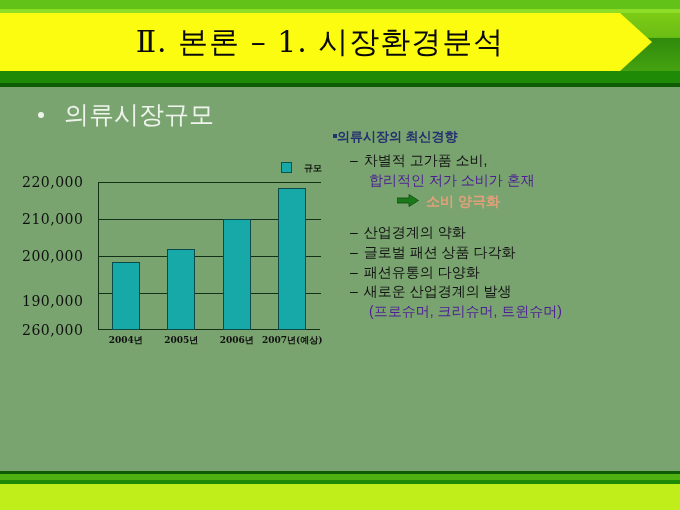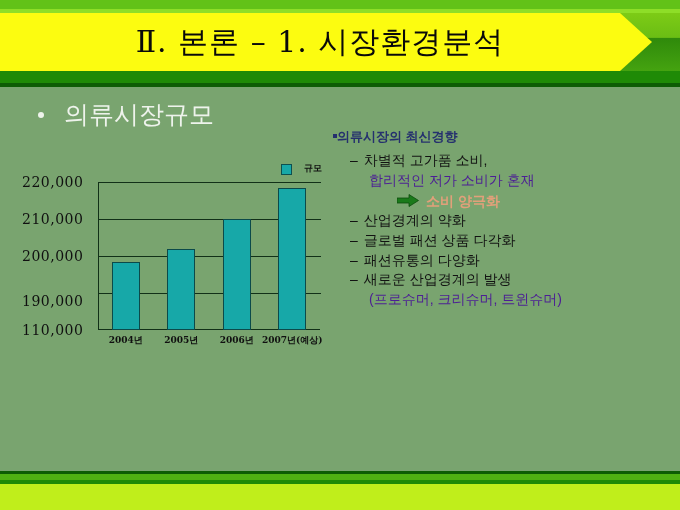--- a/index.html
+++ b/index.html
@@ -113,21 +113,21 @@
 
   
   #chart {
     position: absolute;
     left: 36px; top: 162px;
     width: 292px; height: 198px;
   }
   .legend {
     position: absolute;
     right: 6px; top: 0px;
-    display: flex; align-items: flex-end; gap: 12px;
+    display: flex; align-items: flex-start; gap: 12px;
     font-size: 9px;
     font-weight: bold;
     color: #101010;
     font-family: Liberation Serif, serif;
   }
   .legend-swatch {
     width: 9px; height: 9px;
     background: #17a8a8;
     border: 1px solid #0d5050;
     display: inline-block;
@@ -219,21 +219,21 @@
     color: #4c1d95;
     line-height: 1.42;
     padding-left: 36px;
     white-space: nowrap;
   }
   .rt-emph {
     display: flex;
     align-items: center;
     gap: 7px;
     padding-left: 64px;
-    margin: 2px 0 0 0;
+    margin: 2px 0 12px 0;
     white-space: nowrap;
   }
   .arrow-ico { display: block; }
   .rt-emph-text {
     font-size: 14px;
     font-weight: bold;
     color: #e2a07a;
   }
 
   
@@ -287,21 +287,21 @@
         <div class="gridline" style="top: 37px;"></div>
         <div class="gridline" style="top: 0px;"></div>
       </div>
     <div class="bars" id="bars">
         <div class="bar" style="height: 68.45px; left: 13.75px; background: rgb(23, 168, 168);"></div>
         <div class="bar" style="height: 81.4px; left: 69.25px; background: rgb(23, 168, 168);"></div>
         <div class="bar" style="height: 111px; left: 124.75px; background: rgb(23, 168, 168);"></div>
         <div class="bar" style="height: 142.45px; left: 180.25px; background: rgb(23, 168, 168);"></div>
       </div>
     <div id="yticks">
-        <div class="ytick" style="top: 168px;">110,000</div>
+        <div class="ytick" style="top: 168px;">260,000</div>
         <div class="ytick" style="top: 131px; margin-top: 8px;">190,000</div>
         <div class="ytick" style="top: 94px;">200,000</div>
         <div class="ytick" style="top: 57px;">210,000</div>
         <div class="ytick" style="top: 20px;">220,000</div>
       </div>
     <div id="xticks">
         <div class="xtick" style="left: 89.75px;">2004년</div>
         <div class="xtick" style="left: 145.25px;">2005년</div>
         <div class="xtick" style="left: 200.75px;">2006년</div>
         <div class="xtick" style="left: 256.25px;">2007년(예상)</div>

